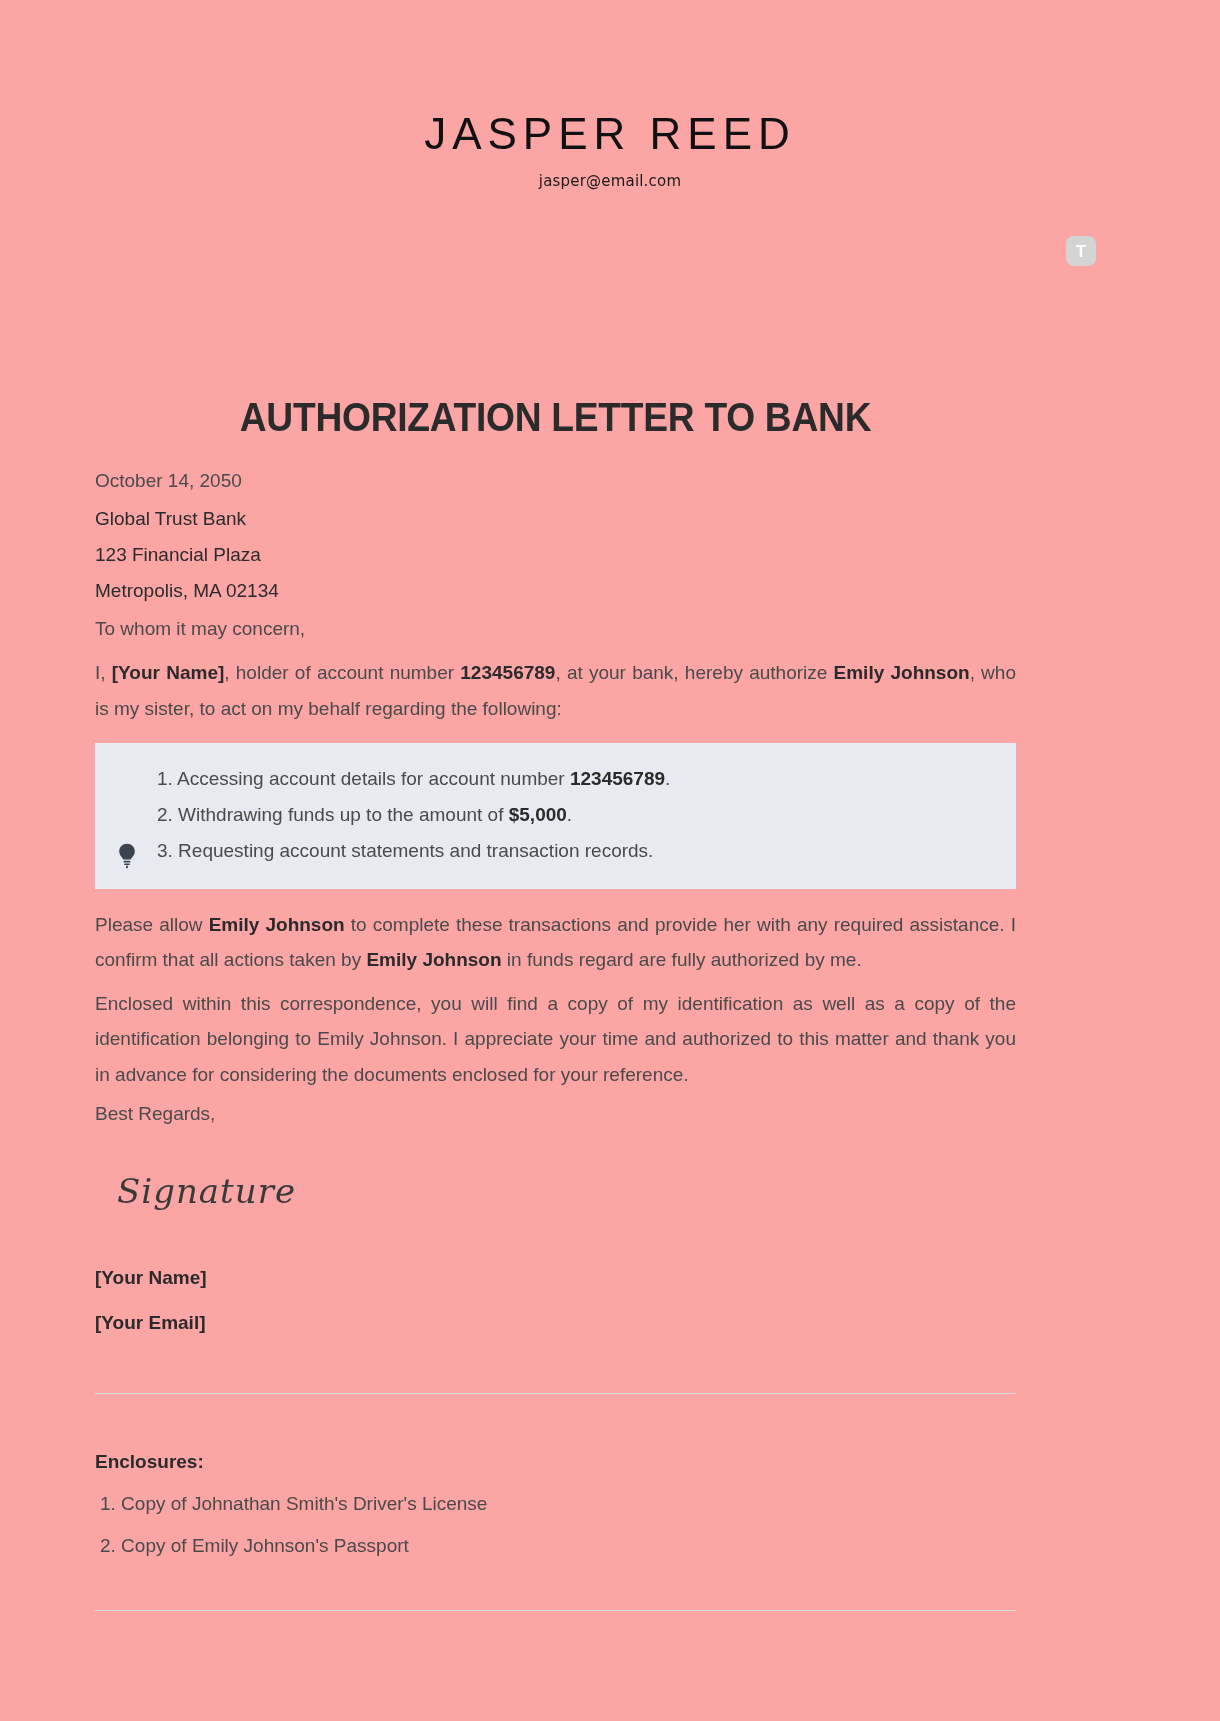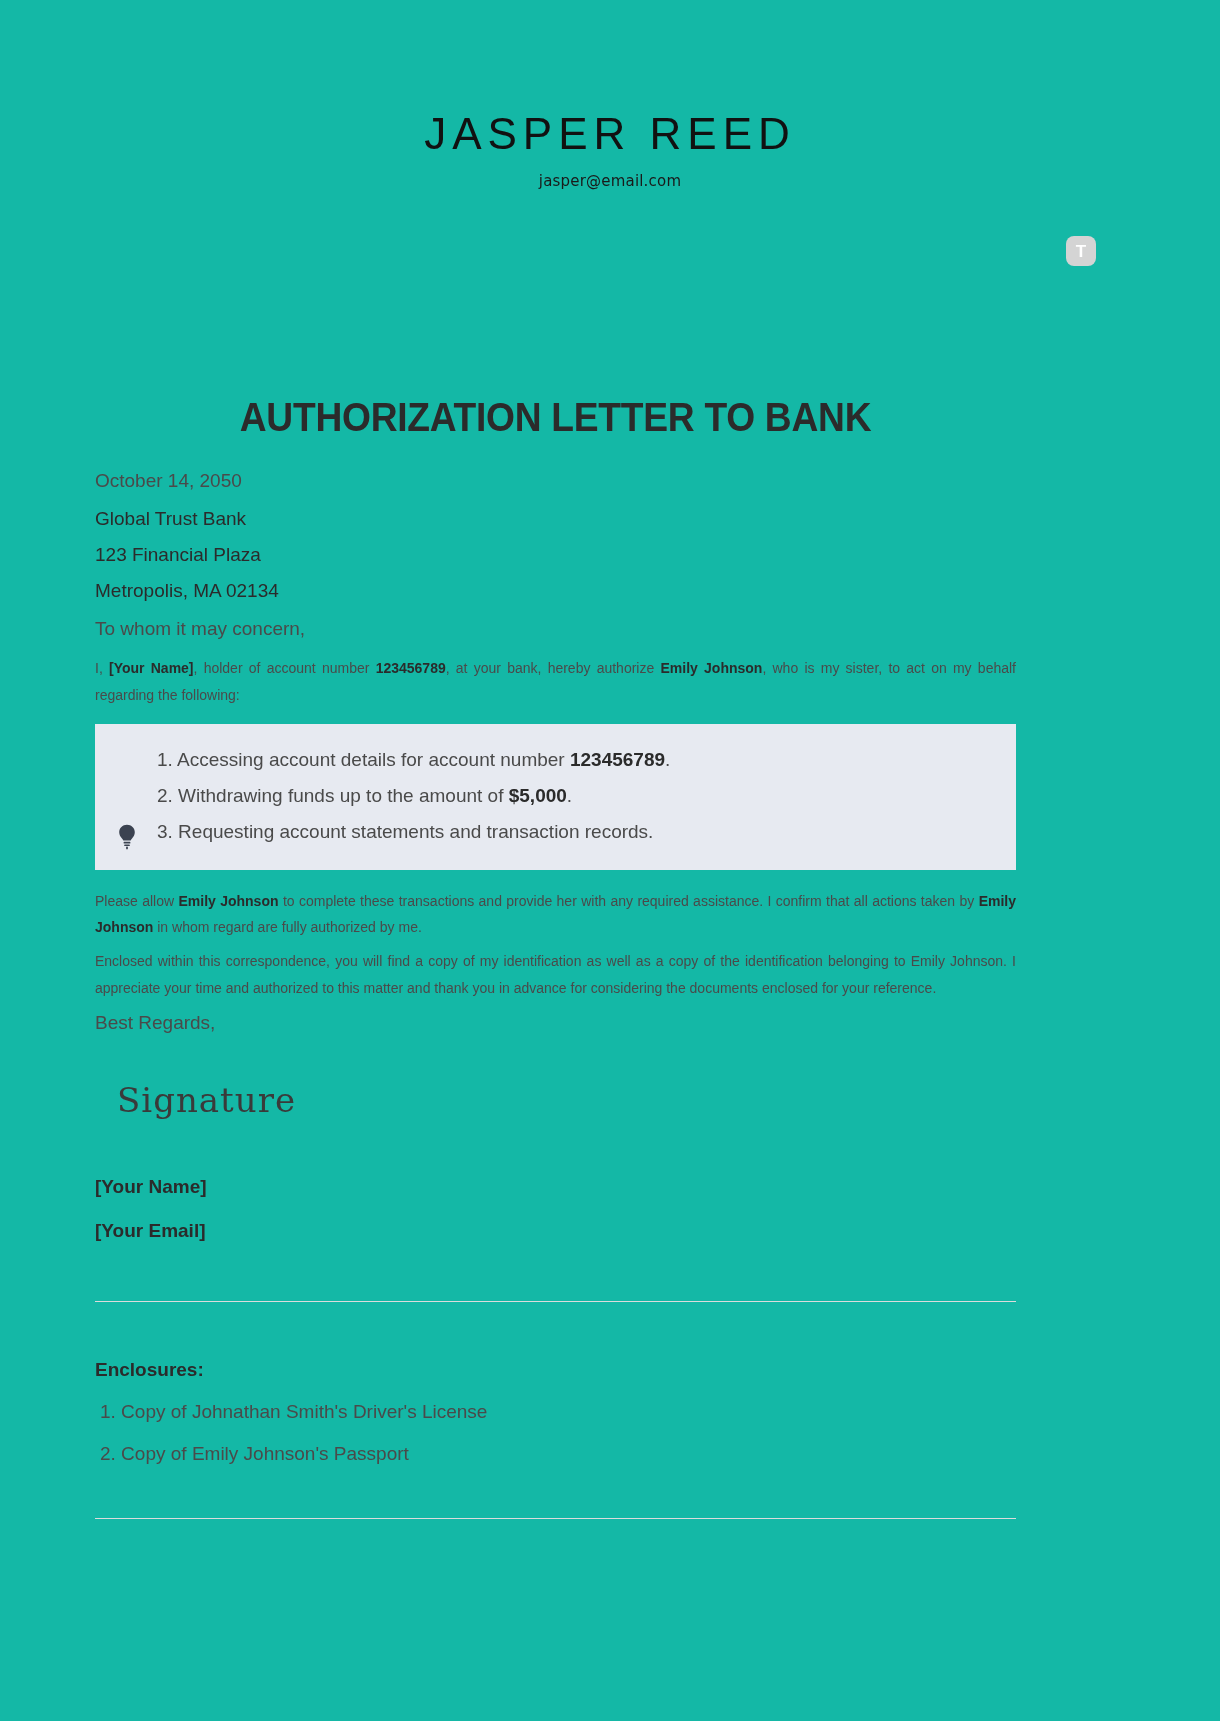--- a/index.html
+++ b/index.html
@@ -12,21 +12,21 @@
     height: 1721px;
     position: relative;
     font-family: "Liberation Sans", sans-serif;
     -webkit-font-smoothing: antialiased;
   }
 
   .page {
     position: relative;
     width: 1220px;
     height: 1721px;
-    background: #14b8a6;
+    background: #fca5a5;
     overflow: hidden;
   }
 
   
   .letterhead {
     padding-top: 112px;
     text-align: center;
   }
   .brand-name {
     font-family: "Liberation Sans", sans-serif;
@@ -100,21 +100,21 @@
   }
 
   .salutation {
     font-size: 19px;
     color: #4a4a4a;
     line-height: 1.9;
     margin-top: 2px;
   }
 
   .para {
-    font-size: 14px;
+    font-size: 19px;
     color: #4a4a4a;
     line-height: 1.87;
     text-align: justify;
     margin: 8px 0 0 0;
   }
   .para b, .para strong {
     color: #2b2b2b;
     font-weight: 700;
   }
 
@@ -155,20 +155,21 @@
   .closing {
     font-size: 19px;
     color: #4a4a4a;
     line-height: 1.9;
     margin-top: 4px;
   }
 
   
   .signature {
     font-family: "DejaVu Serif", "Liberation Serif", serif;
+    font-style: italic;
     font-size: 34px;
     color: #3a3a3a;
     margin-top: 42px;
     margin-left: 22px;
     letter-spacing: 1px;
     line-height: 1;
   }
 
   .sign-name {
     font-size: 19px;
@@ -250,21 +251,21 @@
           <rect x="9.1" y="22.6" width="1.8" height="2.8" rx="0.8" fill="#3b4250"></rect>
         </svg>
       </span>
       <div class="hl-items">
         <div class="hl-item"><span>1. Accessing account details for account number </span><b>123456789</b><span>.</span></div>
         <div class="hl-item"><span>2. Withdrawing funds up to the amount of </span><b>$5,000</b><span>.</span></div>
         <div class="hl-item"><span>3. Requesting account statements and transaction records.</span><b></b><span></span></div>
       </div>
     </div>
 
-    <p class="para para-after"><span>Please allow </span><b>Emily Johnson</b><span> to complete these transactions and provide her with any required assistance. I confirm that all actions taken by </span><b>Emily Johnson</b><span> in whom regard are fully authorized by me.</span></p>
+    <p class="para para-after"><span>Please allow </span><b>Emily Johnson</b><span> to complete these transactions and provide her with any required assistance. I confirm that all actions taken by </span><b>Emily Johnson</b><span> in funds regard are fully authorized by me.</span></p>
 
     <p class="para">Enclosed within this correspondence, you will find a copy of my identification as well as a copy of the identification belonging to Emily Johnson. I appreciate your time and authorized to this matter and thank you in advance for considering the documents enclosed for your reference.</p>
 
     <div class="closing">Best Regards,</div>
 
     <div class="signature">Signature</div>
 
     <div class="sign-name">[Your Name]</div>
     <div class="sign-email">[Your Email]</div>
 

